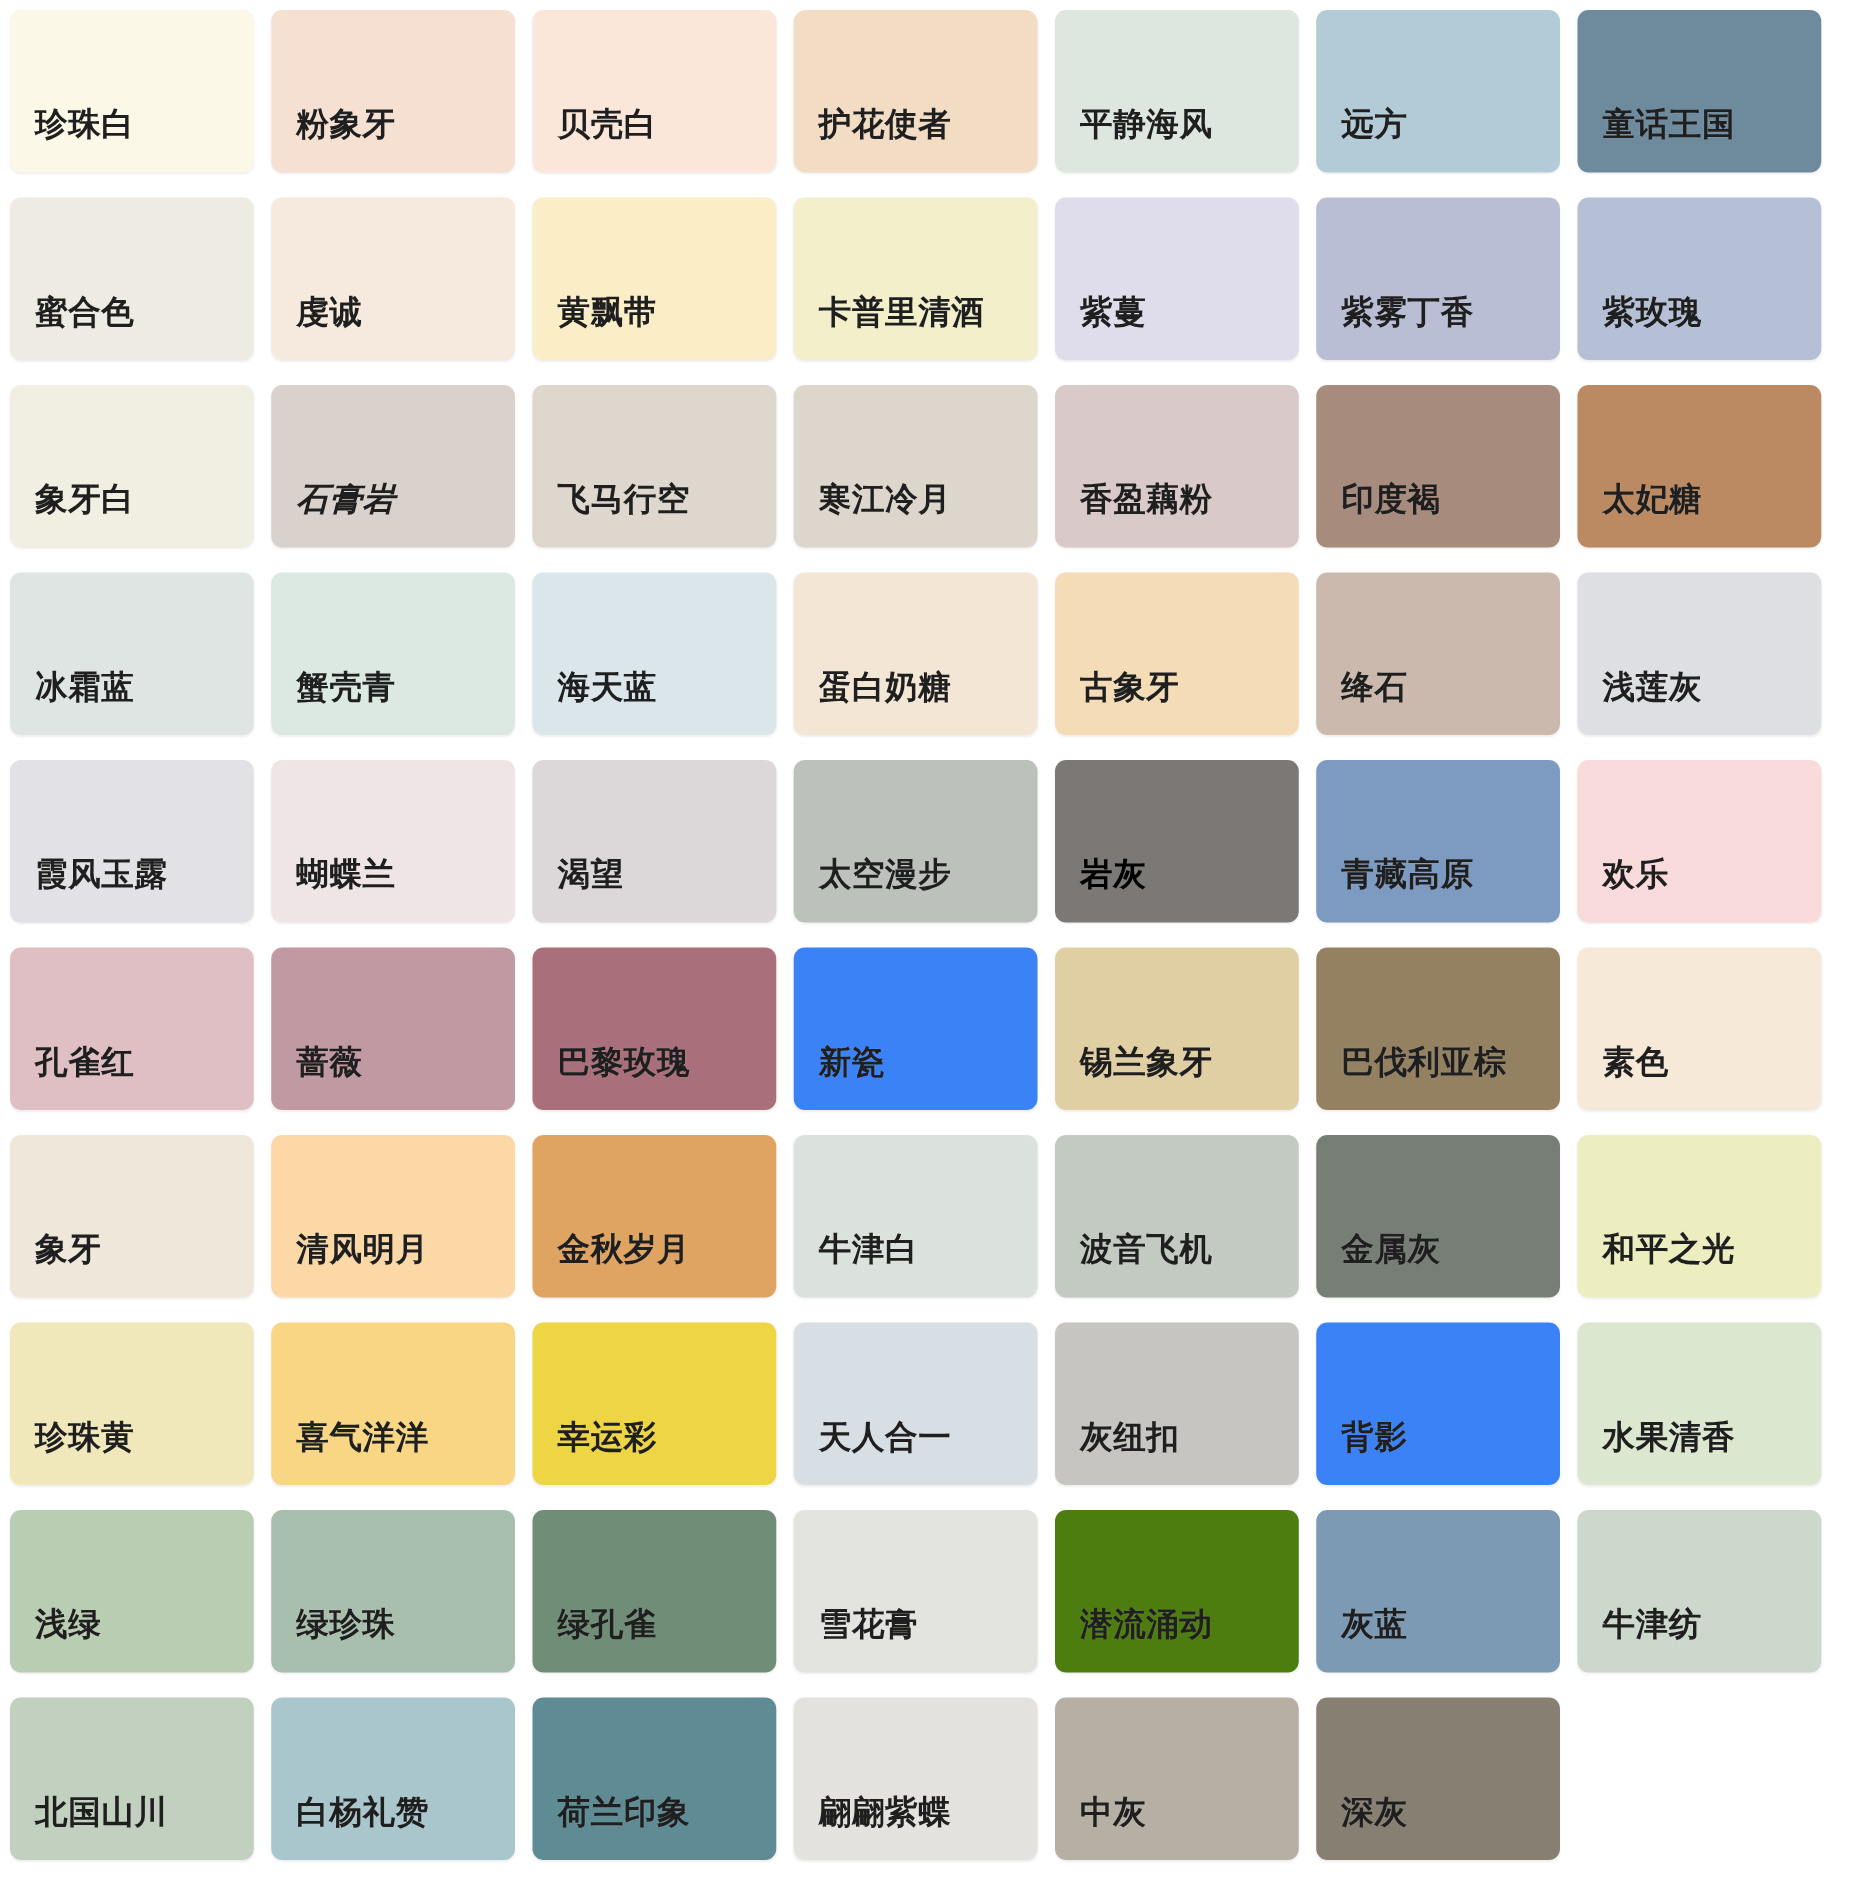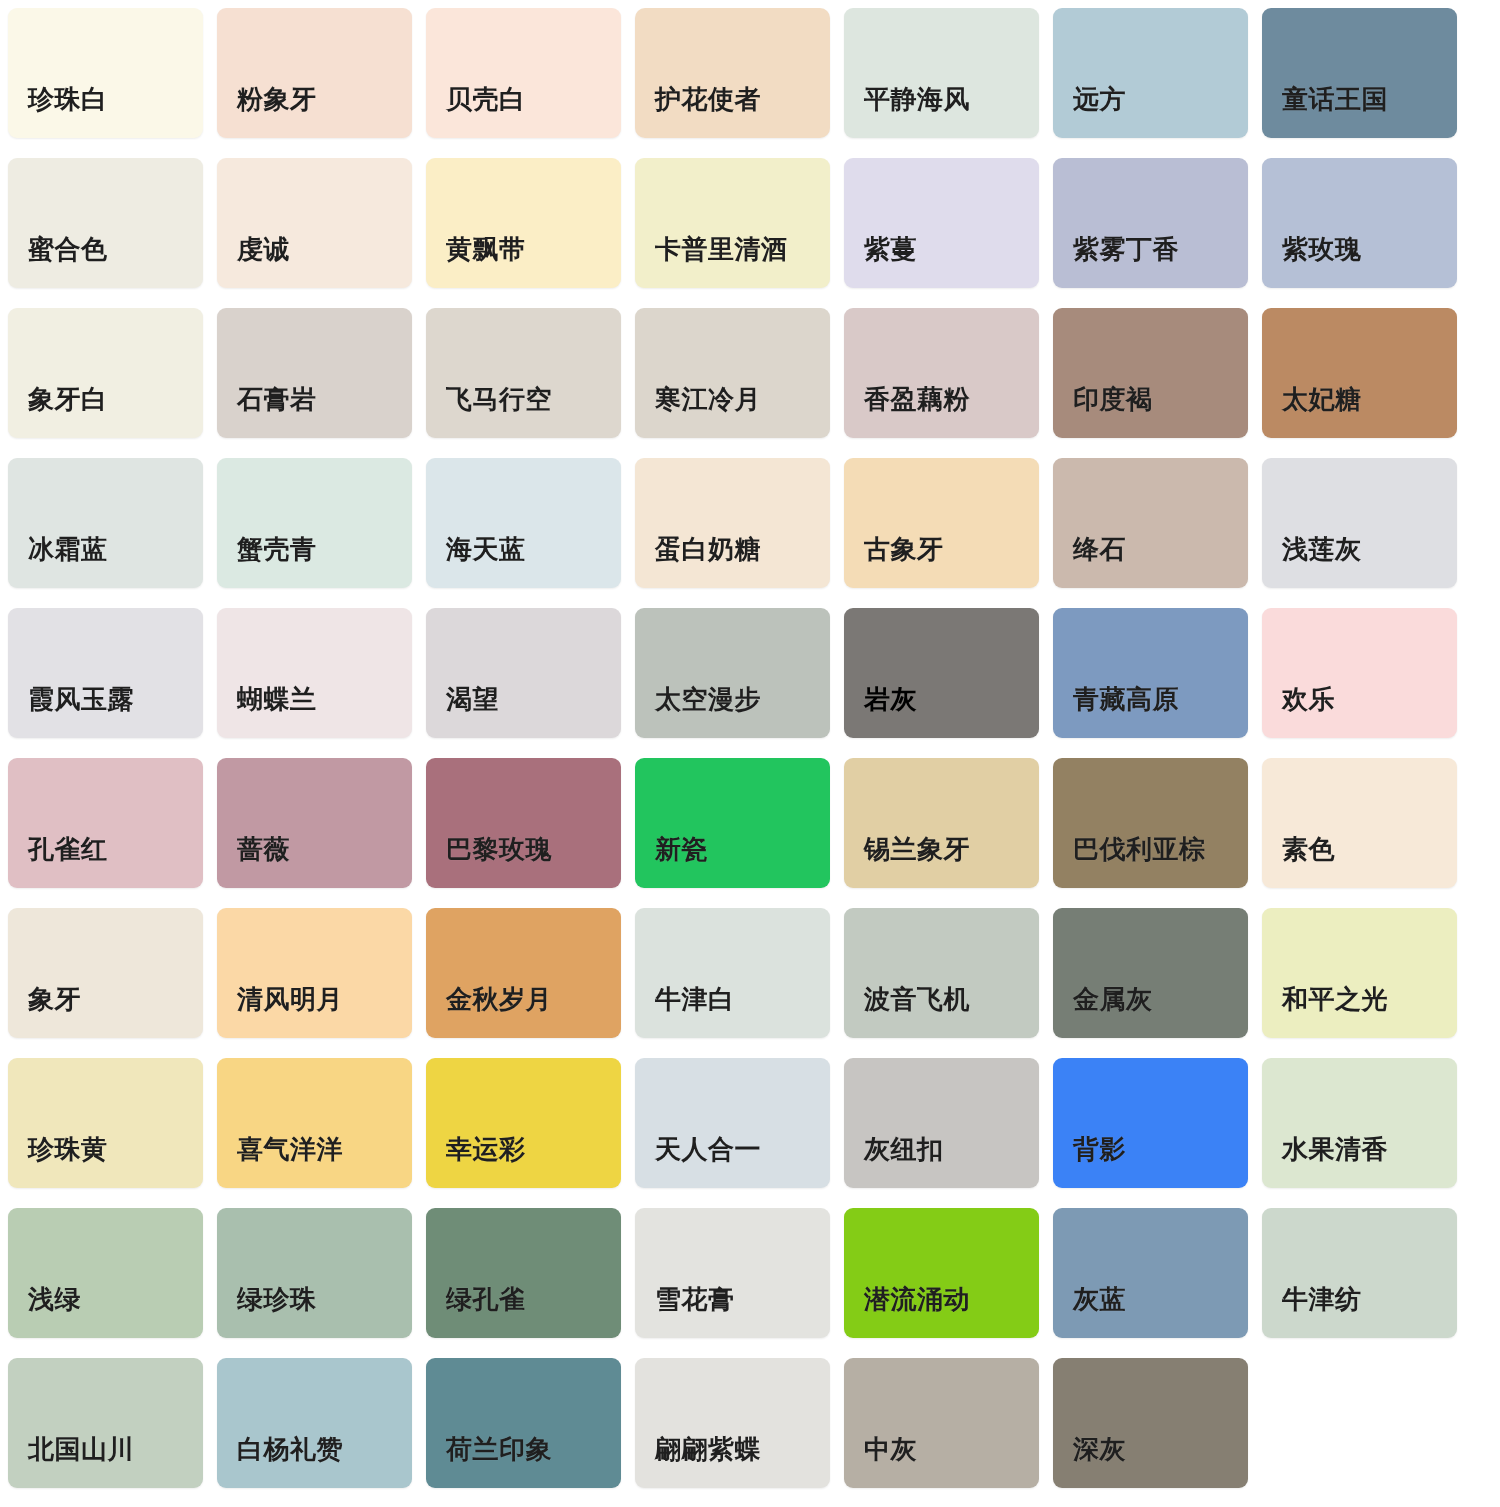--- a/index.html
+++ b/index.html
@@ -88,21 +88,21 @@
     </div>
     <div class="swatch" style="background: rgb(185, 190, 212);">
       <span class="swatch-label">紫雾丁香</span>
     </div>
     <div class="swatch" style="background: rgb(181, 192, 214);">
       <span class="swatch-label">紫玫瑰</span>
     </div>
     <div class="swatch" style="background: rgb(241, 239, 226);">
       <span class="swatch-label">象牙白</span>
     </div>
-    <div class="swatch" style="background: rgb(217, 210, 204);">
+    <div class="swatch" style="background: rgb(217, 210, 204); font-style: italic;">
       <span class="swatch-label">石膏岩</span>
     </div>
     <div class="swatch" style="background: rgb(221, 215, 206);">
       <span class="swatch-label">飞马行空</span>
     </div>
     <div class="swatch" style="background: rgb(220, 214, 204);">
       <span class="swatch-label">寒江冷月</span>
     </div>
     <div class="swatch" style="background: rgb(217, 201, 200);">
       <span class="swatch-label">香盈藕粉</span>
@@ -157,21 +157,21 @@
     </div>
     <div class="swatch" style="background: rgb(224, 191, 196);">
       <span class="swatch-label">孔雀红</span>
     </div>
     <div class="swatch" style="background: rgb(193, 153, 163);">
       <span class="swatch-label">蔷薇</span>
     </div>
     <div class="swatch" style="background: rgb(169, 112, 124);">
       <span class="swatch-label">巴黎玫瑰</span>
     </div>
-    <div class="swatch" style="background: #22c55e;">
+    <div class="swatch" style="background: #3b82f6;">
       <span class="swatch-label">新瓷</span>
     </div>
     <div class="swatch" style="background: rgb(225, 207, 164);">
       <span class="swatch-label">锡兰象牙</span>
     </div>
     <div class="swatch" style="background: rgb(147, 129, 98);">
       <span class="swatch-label">巴伐利亚棕</span>
     </div>
     <div class="swatch" style="background: rgb(247, 233, 216);">
       <span class="swatch-label">素色</span>
@@ -223,21 +223,21 @@
     </div>
     <div class="swatch" style="background: rgb(169, 191, 174);">
       <span class="swatch-label">绿珍珠</span>
     </div>
     <div class="swatch" style="background: rgb(111, 141, 119);">
       <span class="swatch-label">绿孔雀</span>
     </div>
     <div class="swatch" style="background: rgb(227, 227, 223);">
       <span class="swatch-label">雪花膏</span>
     </div>
-    <div class="swatch" style="background: #84cc16; text-align: center;">
+    <div class="swatch" style="background: #4d7c0f; text-align: center;">
       <span class="swatch-label">潜流涌动</span>
     </div>
     <div class="swatch" style="background: rgb(125, 154, 180);">
       <span class="swatch-label">灰蓝</span>
     </div>
     <div class="swatch" style="background: rgb(204, 216, 204);">
       <span class="swatch-label">牛津纺</span>
     </div>
     <div class="swatch" style="background: rgb(194, 208, 192);">
       <span class="swatch-label">北国山川</span>

